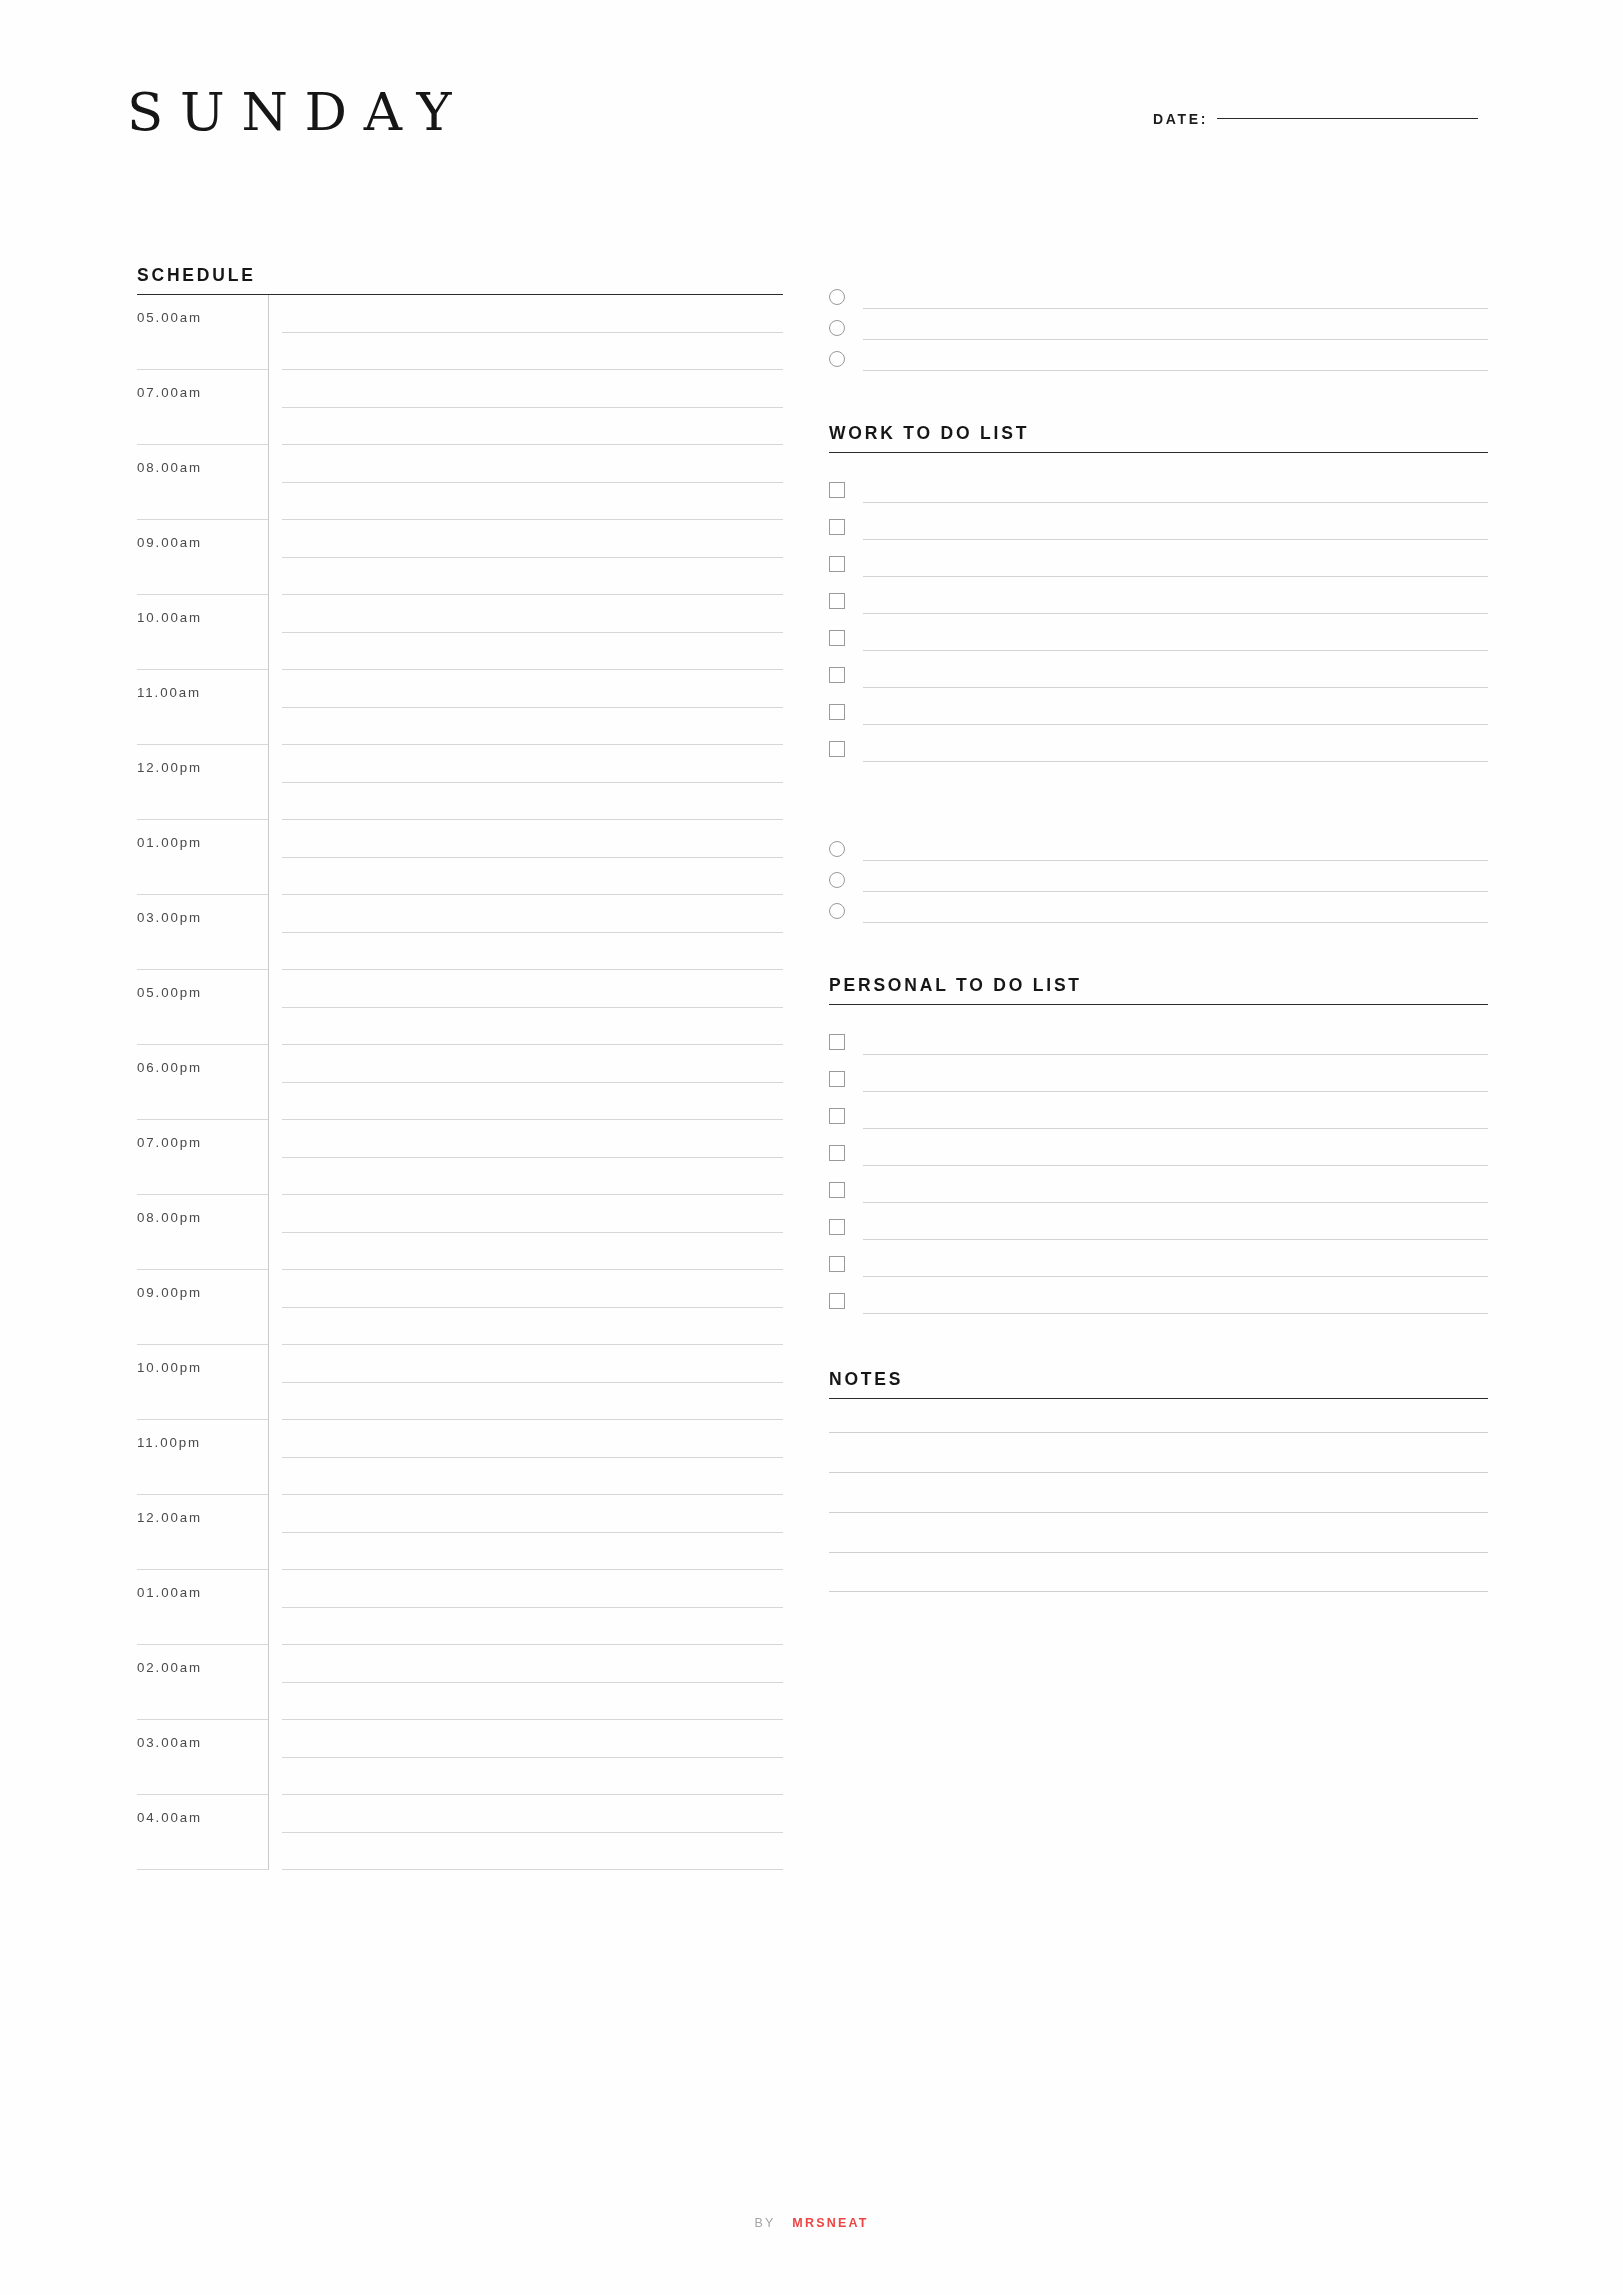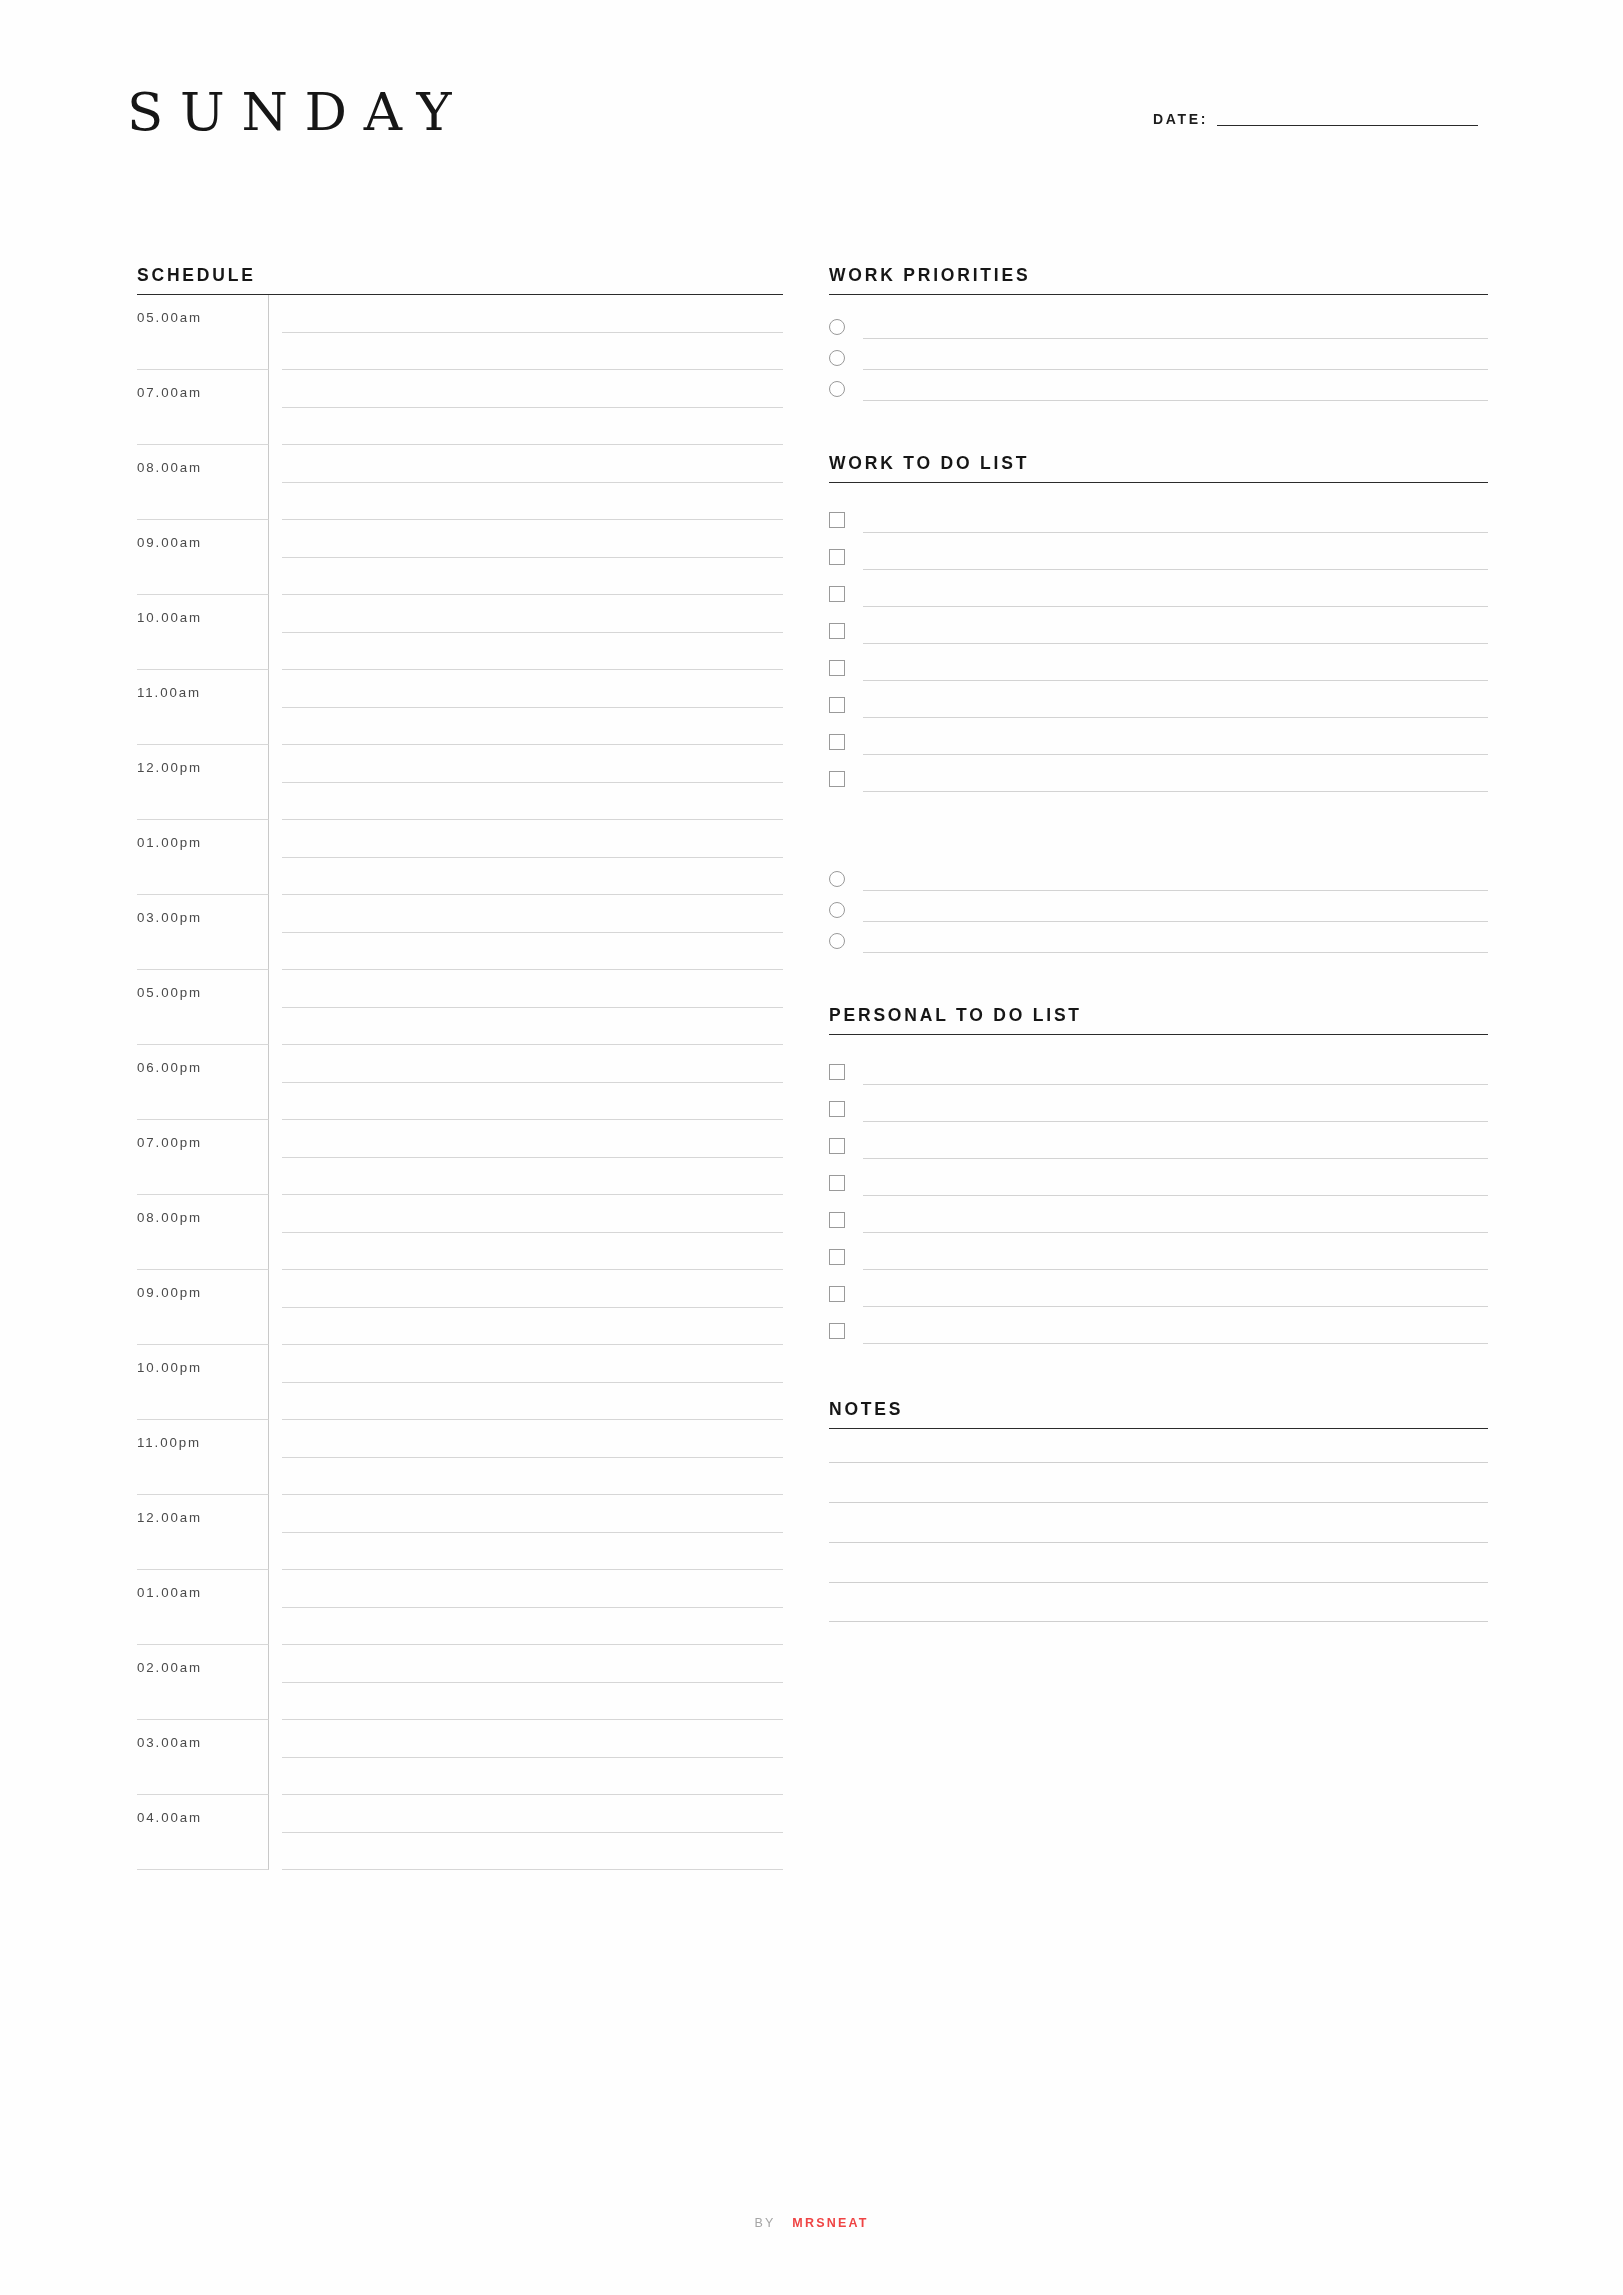--- a/index.html
+++ b/index.html
@@ -45,21 +45,21 @@
     left: 0;
     top: 11.7px;
   }
 
   .date-wrap {
     position: absolute;
     right: 0;
     top: 38px;
     width: 325px;
     display: flex;
-    align-items: flex-end;
+    align-items: center;
   }
 
   .date-label {
     font-size: 14px;
     letter-spacing: 2.7px;
     font-weight: 700;
     color: #1d1d1d;
     white-space: nowrap;
     padding-bottom: 3.3px;
   }
@@ -367,21 +367,20 @@
               <div class="ln a"></div>
               <div class="ln b"></div>
             </div>
           </div>
         </div>
     </div>
 
     <div class="col-right">
 
       <div class="block">
-        <div class="section-head">WORK PRIORITIES</div>
         <div class="radio-list" id="work-priorities-list">
             <div class="radio-row">
               <div class="radio"></div>
               <div class="rline"></div>
             </div>
             <div class="radio-row">
               <div class="radio"></div>
               <div class="rline"></div>
             </div>
             <div class="radio-row">

